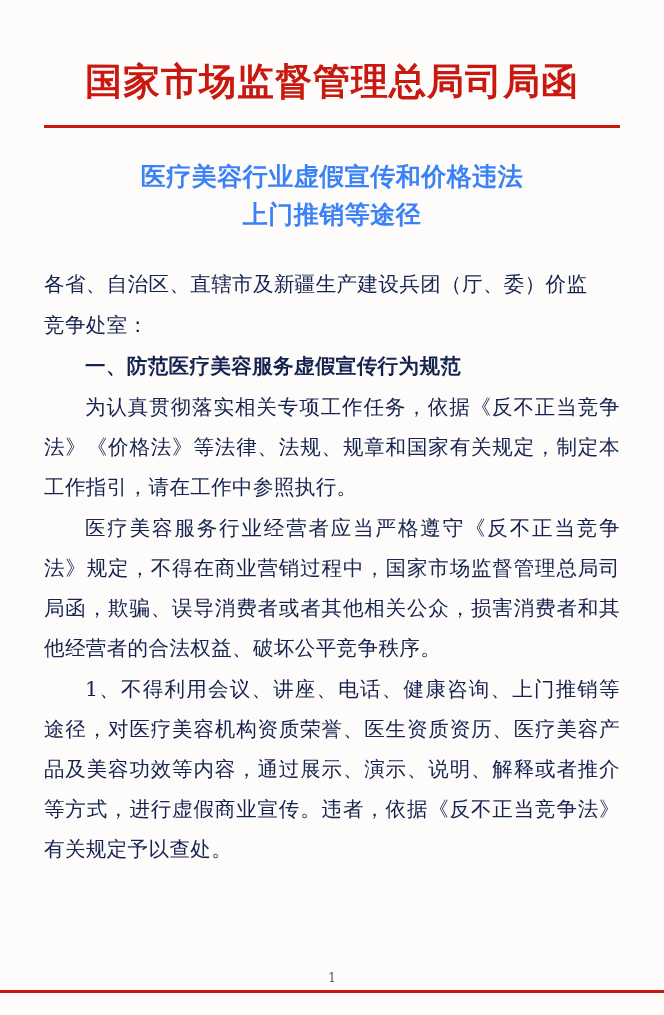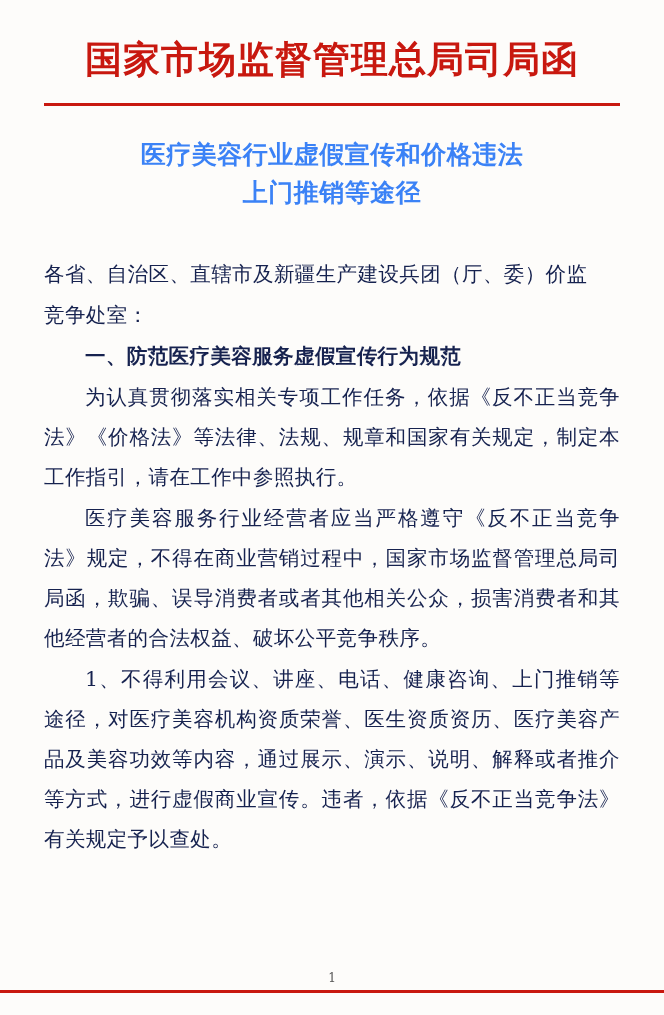--- a/index.html
+++ b/index.html
@@ -17,21 +17,21 @@
   .page {
     position: relative;
     width: 664px;
     height: 1015px;
     background: #fdfcfa;
     box-sizing: border-box;
     padding: 0 44px;
   }
   
   .masthead {
-    padding-top: 38px;
+    padding-top: 60px;
     text-align: center;
   }
   .masthead-title {
     color: #c8180f;
     font-family: "DejaVu Serif", "Liberation Serif", serif;
     font-weight: bold;
     font-size: 37px;
     letter-spacing: 1px;
     line-height: 1.15;
     white-space: nowrap;
@@ -48,21 +48,21 @@
     text-align: center;
     color: #3b82f6;
     font-family: "DejaVu Serif", "Liberation Serif", serif;
     font-weight: bold;
     font-size: 25px;
     line-height: 1.55;
     letter-spacing: 0.5px;
   }
   
   .body-text {
-    margin-top: 42px;
+    margin-top: 30px;
     color: #16224f;
     font-family: "DejaVu Serif", "Liberation Serif", serif;
     font-size: 20.5px;
     line-height: 1.95;
     letter-spacing: 0.4px;
     text-align: justify;
   }
   .para {
     margin: 0 0 1px 0;
   }

